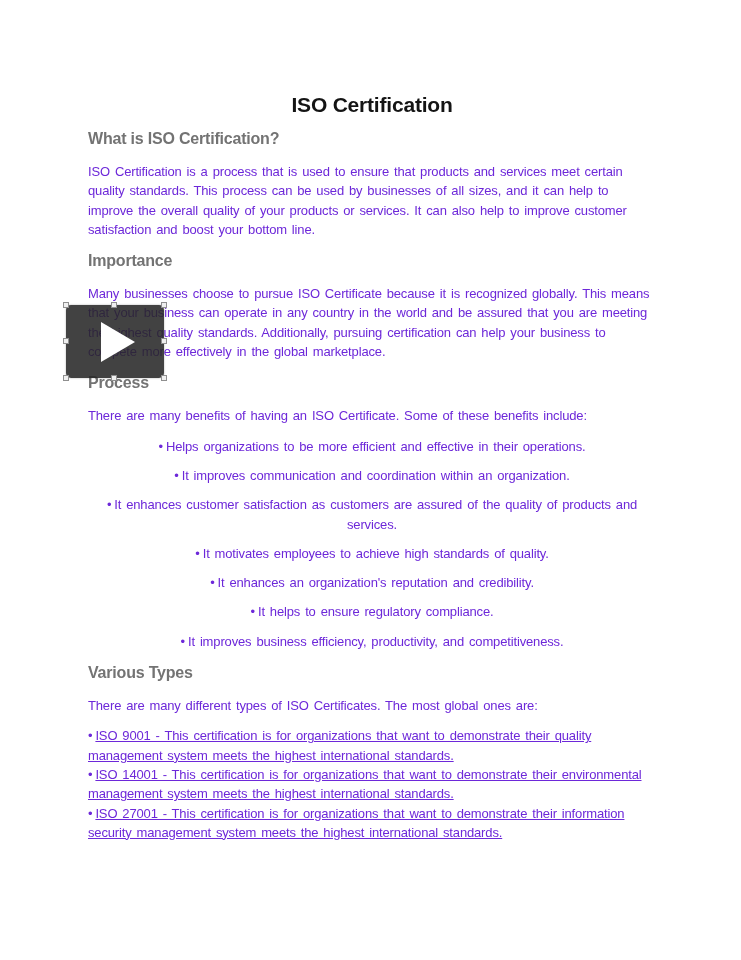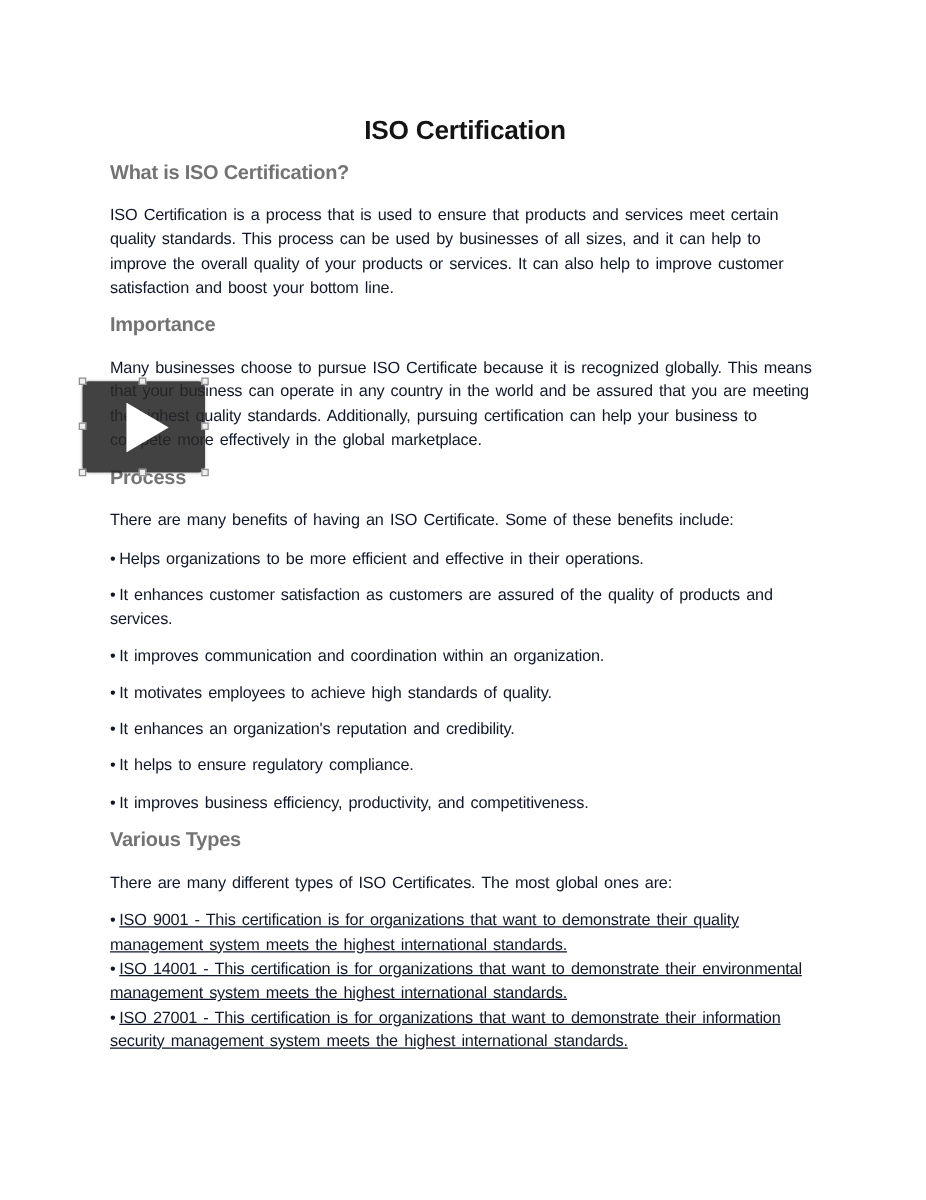--- a/index.html
+++ b/index.html
@@ -29,26 +29,26 @@
     font-size: 16px;
     font-weight: bold;
     color: #737373;
     line-height: 21px;
     margin: 11px 0 13px 0;
     letter-spacing: -0.2px;
   }
   p.body {
     font-size: 13px;
     line-height: 19.3px;
-    color: #0f172a;
+    color: #6d28d9;
     word-spacing: 1.5px;
     letter-spacing: -0.15px;
     margin: 0 0 11px 0;
   }
-  p.bullet { margin: 0 0 10px 0; }
+  p.bullet { margin: 0 0 10px 0; text-align: center; }
   p.bullet-tight { margin: 0; text-decoration: underline; }
   .marker {
     display: inline-block;
     margin-right: 3px;
   }
   
   .video-overlay {
     position: absolute;
     left: 66px;
     top: 305px;
@@ -94,22 +94,22 @@
   <h2>What is ISO Certification?</h2>
   <p class="body">ISO Certification is a process that is used to ensure that products and services meet certain quality standards. This process can be used by businesses of all sizes, and it can help to improve the overall quality of your products or services. It can also help to improve customer satisfaction and boost your bottom line.</p>
 
   <h2>Importance</h2>
   <p class="body">Many businesses choose to pursue ISO Certificate because it is recognized globally. This means that your business can operate in any country in the world and be assured that you are meeting the highest quality standards. Additionally, pursuing certification can help your business to compete more effectively in the global marketplace.</p>
 
   <h2>Process</h2>
   <p class="body">There are many benefits of having an ISO Certificate. Some of these benefits include:</p>
 
   <p class="body bullet"><span class="marker">•</span><span>Helps organizations to be more efficient and effective in their operations.</span></p>
+  <p class="body bullet"><span class="marker">•</span><span>It improves communication and coordination within an organization.</span></p>
   <p class="body bullet"><span class="marker">•</span><span>It enhances customer satisfaction as customers are assured of the quality of products and services.</span></p>
-  <p class="body bullet"><span class="marker">•</span><span>It improves communication and coordination within an organization.</span></p>
   <p class="body bullet"><span class="marker">•</span><span>It motivates employees to achieve high standards of quality.</span></p>
   <p class="body bullet"><span class="marker">•</span><span>It enhances an organization's reputation and credibility.</span></p>
   <p class="body bullet"><span class="marker">•</span><span>It helps to ensure regulatory compliance.</span></p>
   <p class="body bullet"><span class="marker">•</span><span>It improves business efficiency, productivity, and competitiveness.</span></p>
 
   <h2>Various Types</h2>
   <p class="body">There are many different types of ISO Certificates. The most global ones are:</p>
 
   <p class="body bullet-tight"><span class="marker">•</span><span>ISO 9001 - This certification is for organizations that want to demonstrate their quality management system meets the highest international standards.</span></p>
   <p class="body bullet-tight"><span class="marker">•</span><span>ISO 14001 - This certification is for organizations that want to demonstrate their environmental management system meets the highest international standards.</span></p>

